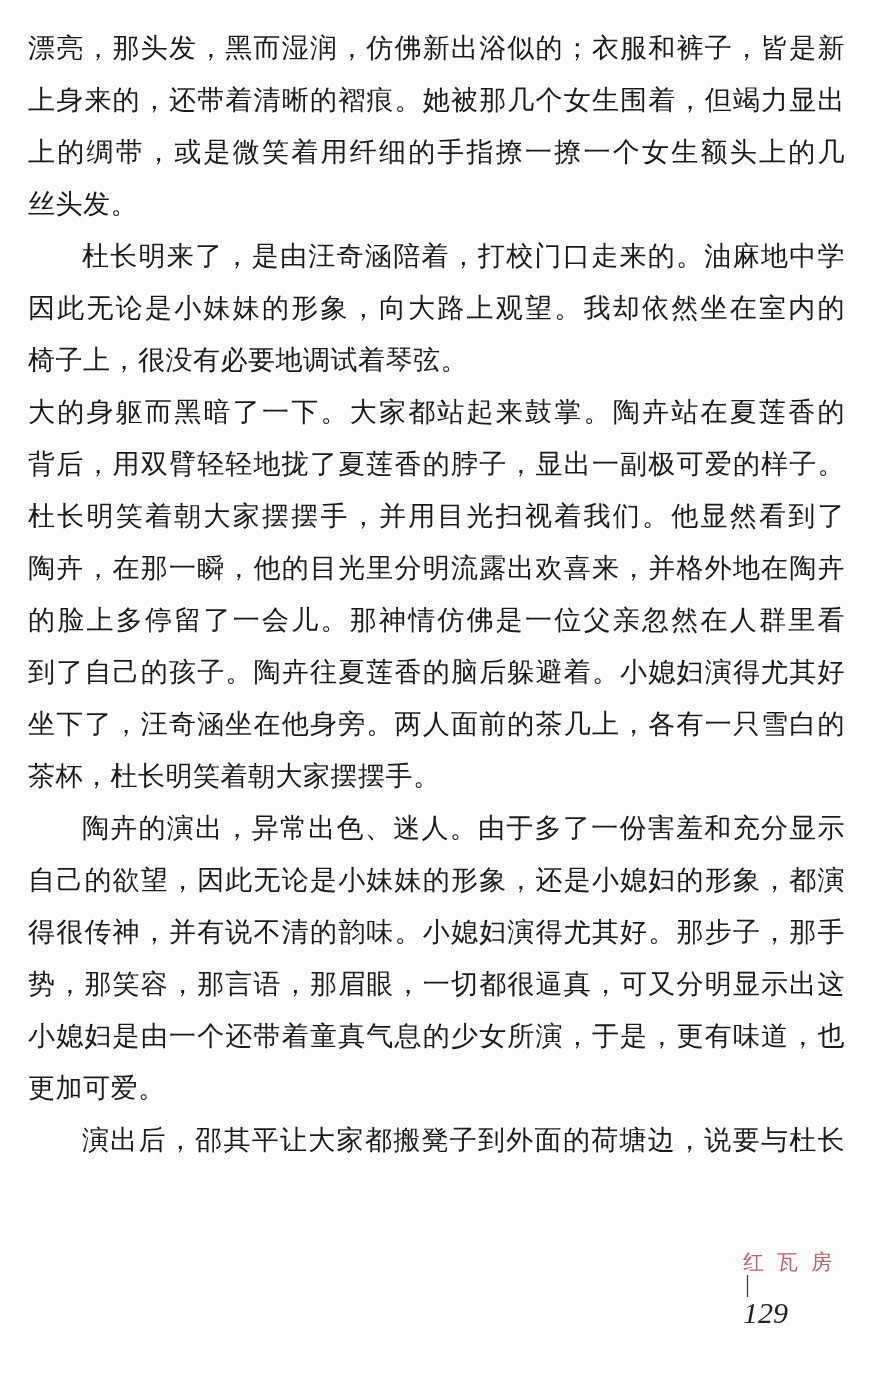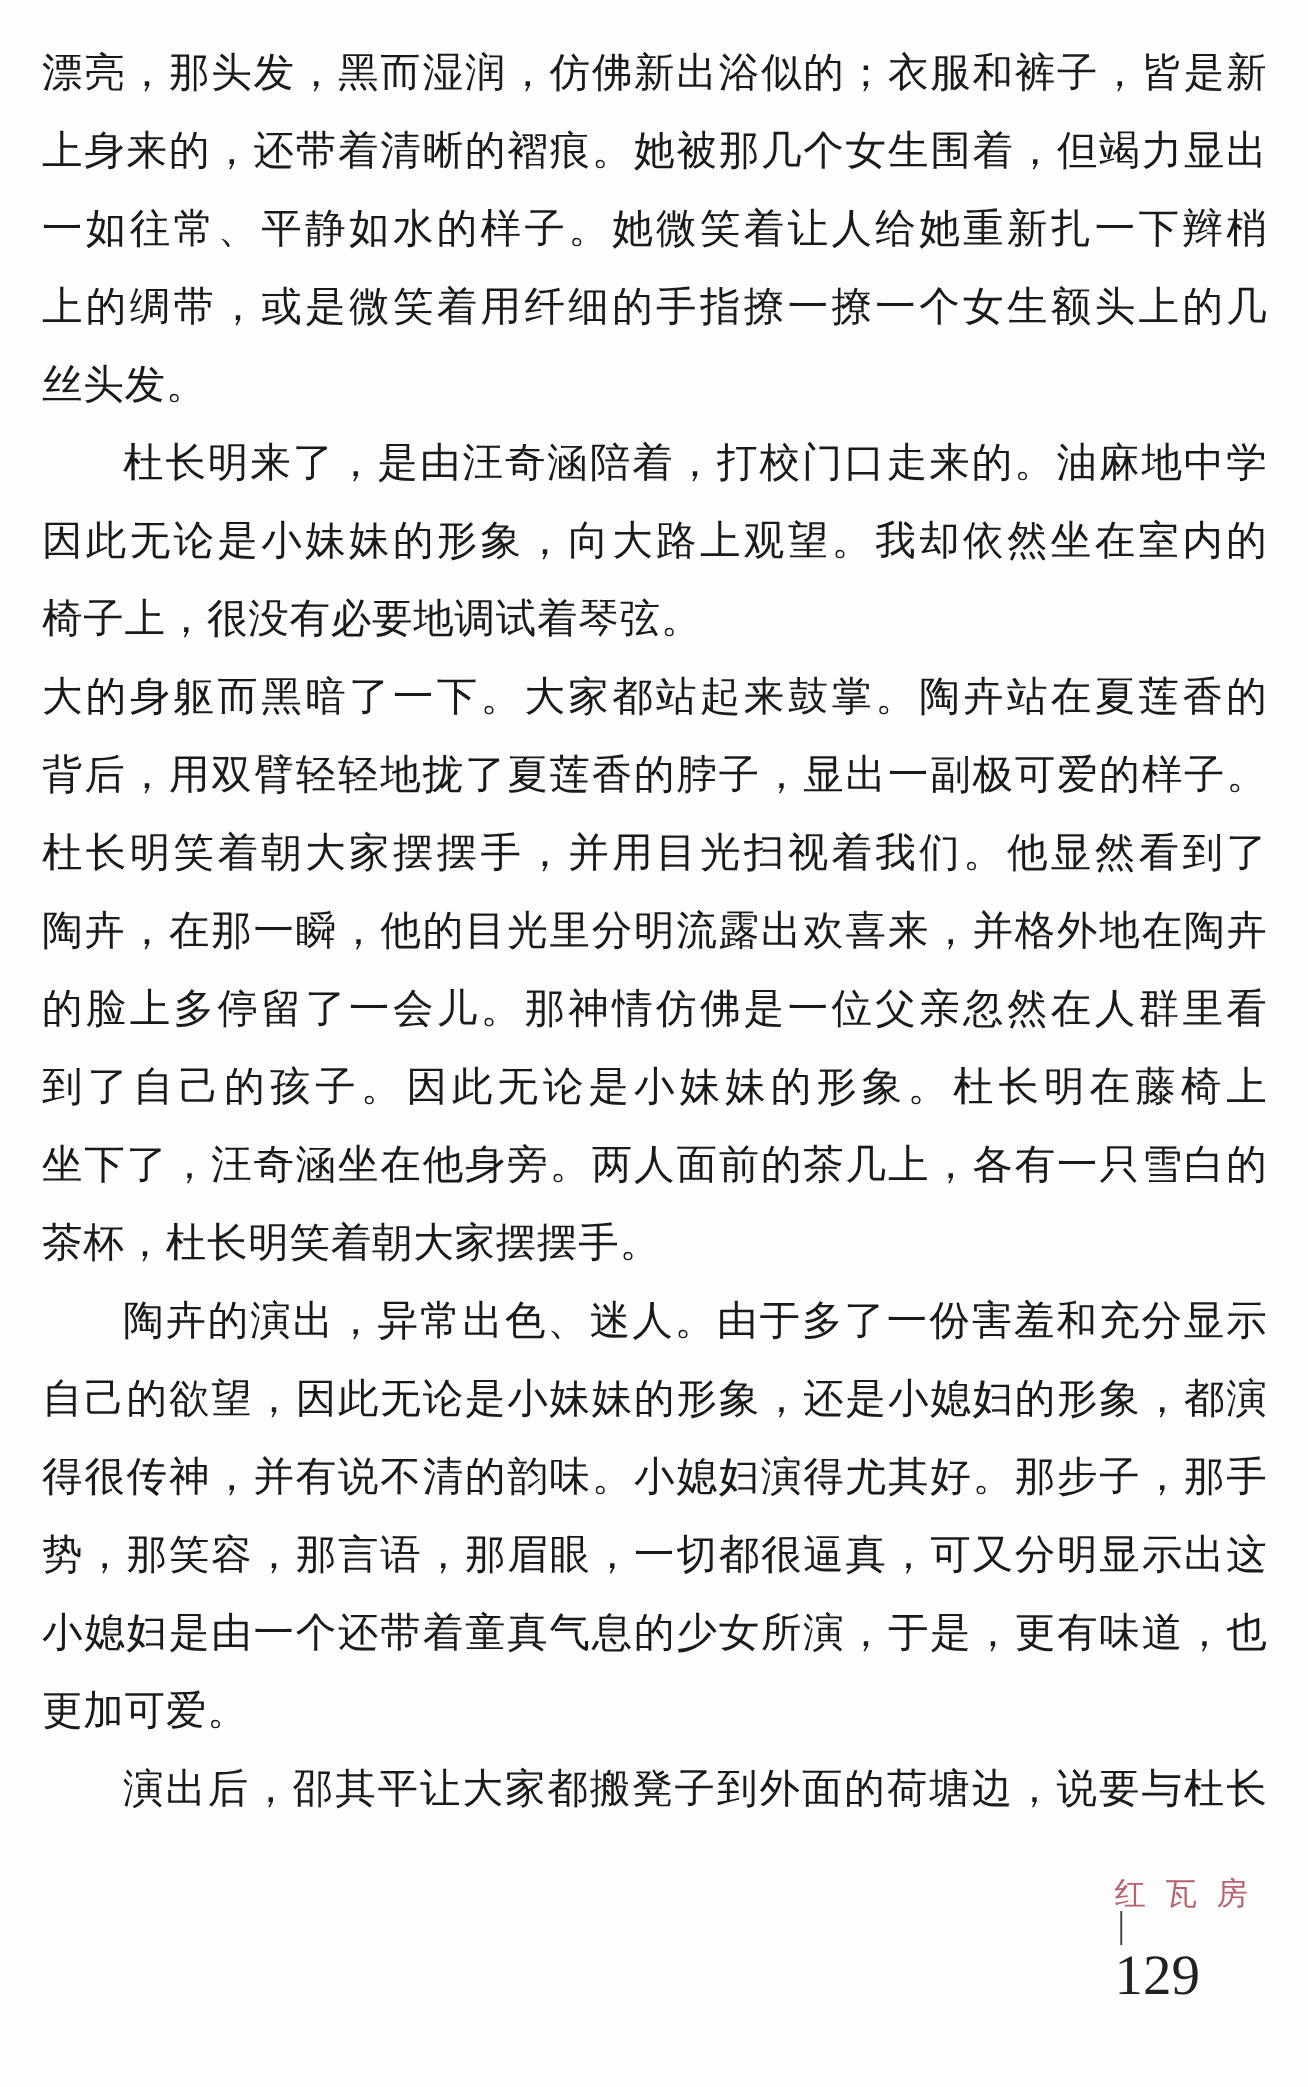--- a/index.html
+++ b/index.html
@@ -64,51 +64,51 @@
   }
   .footer-sep {
     color: var(--sep-color, #3c3c3c);
     font-size: 25px;
     margin: 0 8px 0 2px;
     line-height: 1;
     transform: translateY(-2px);
   }
   .page-number {
     color: var(--number-color, #222222);
-    font-size: 38px;
+    font-size: 30px;
+    font-style: italic;
     font-family: "Liberation Serif", "DejaVu Serif", serif;
     line-height: 1;
   }
 </style>
 </head>
 <body>
 
 <div class="page" style="background: rgb(253, 253, 253);">
 
   <div class="text-column">
 
   <div class="paragraph">
         <div class="line wrapfix">漂亮，那头发，黑而湿润，仿佛新出浴似的；衣服和裤子，皆是新换</div>
         <div class="line wrapfix">上身来的，还带着清晰的褶痕。她被那几个女生围着，但竭力显出</div>
-        <div class="line wrapfix">一如往常、平静如水的样子。她微笑着让人给她重新扎一下辫梢</div>
         <div class="line wrapfix">上的绸带，或是微笑着用纤细的手指撩一撩一个女生额头上的几</div>
         <div class="line wrapfix short">丝头发。</div>
       </div>
       <div class="paragraph">
         <div class="line wrapfix indent">杜长明来了，是由汪奇涵陪着，打校门口走来的。油麻地中学</div>
         <div class="line wrapfix">因此无论是小妹妹的形象，向大路上观望。我却依然坐在室内的</div>
         <div class="line wrapfix short">椅子上，很没有必要地调试着琴弦。</div>
       </div>
       <div class="paragraph">
         <div class="line wrapfix">大的身躯而黑暗了一下。大家都站起来鼓掌。陶卉站在夏莲香的</div>
         <div class="line wrapfix">背后，用双臂轻轻地拢了夏莲香的脖子，显出一副极可爱的样子。</div>
         <div class="line wrapfix">杜长明笑着朝大家摆摆手，并用目光扫视着我们。他显然看到了</div>
         <div class="line wrapfix">陶卉，在那一瞬，他的目光里分明流露出欢喜来，并格外地在陶卉</div>
         <div class="line wrapfix">的脸上多停留了一会儿。那神情仿佛是一位父亲忽然在人群里看</div>
-        <div class="line wrapfix">到了自己的孩子。因此无论是小妹妹的形象。杜长明在藤椅上</div>
+        <div class="line wrapfix">到了自己的孩子。陶卉往夏莲香的脑后躲避着。小媳妇演得尤其好</div>
         <div class="line wrapfix">坐下了，汪奇涵坐在他身旁。两人面前的茶几上，各有一只雪白的</div>
         <div class="line wrapfix short">茶杯，杜长明笑着朝大家摆摆手。</div>
       </div>
       <div class="paragraph">
         <div class="line wrapfix indent">陶卉的演出，异常出色、迷人。由于多了一份害羞和充分显示</div>
         <div class="line wrapfix">自己的欲望，因此无论是小妹妹的形象，还是小媳妇的形象，都演</div>
         <div class="line wrapfix">得很传神，并有说不清的韵味。小媳妇演得尤其好。那步子，那手</div>
         <div class="line wrapfix">势，那笑容，那言语，那眉眼，一切都很逼真，可又分明显示出这个</div>
         <div class="line wrapfix">小媳妇是由一个还带着童真气息的少女所演，于是，更有味道，也</div>
         <div class="line wrapfix short">更加可爱。</div>

